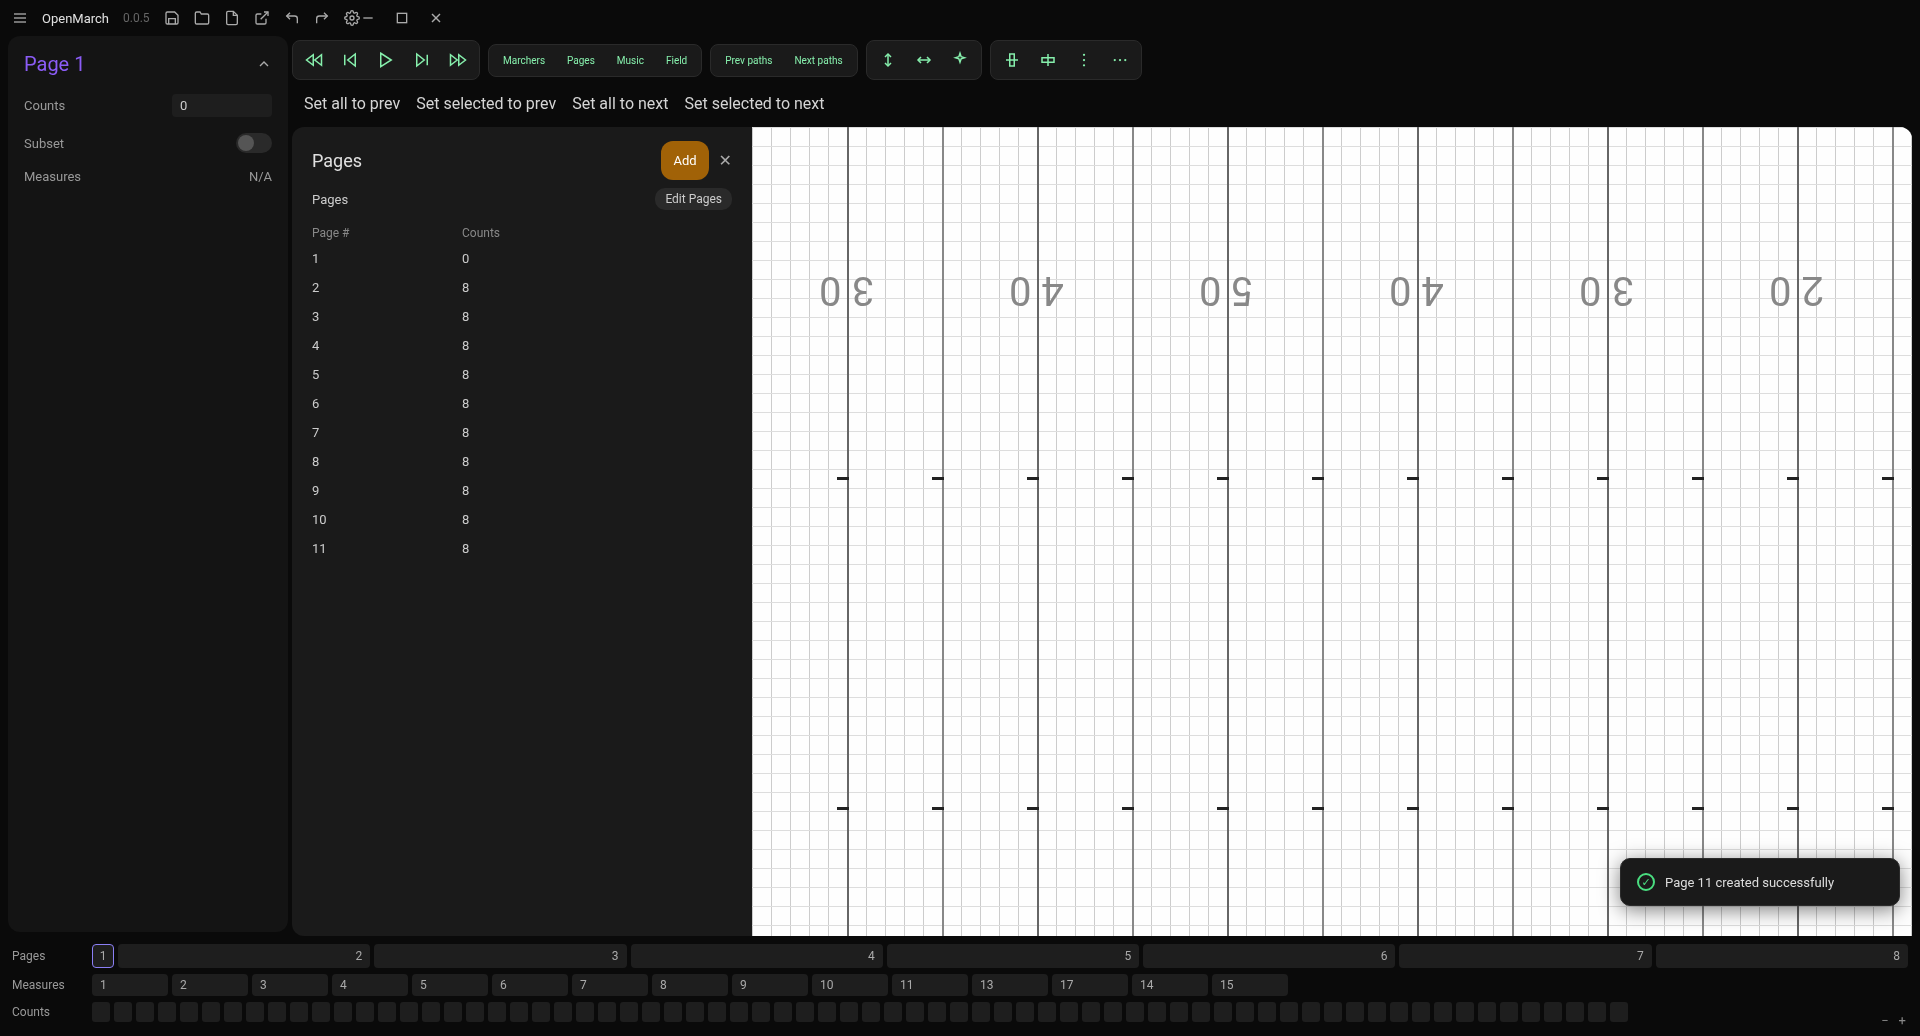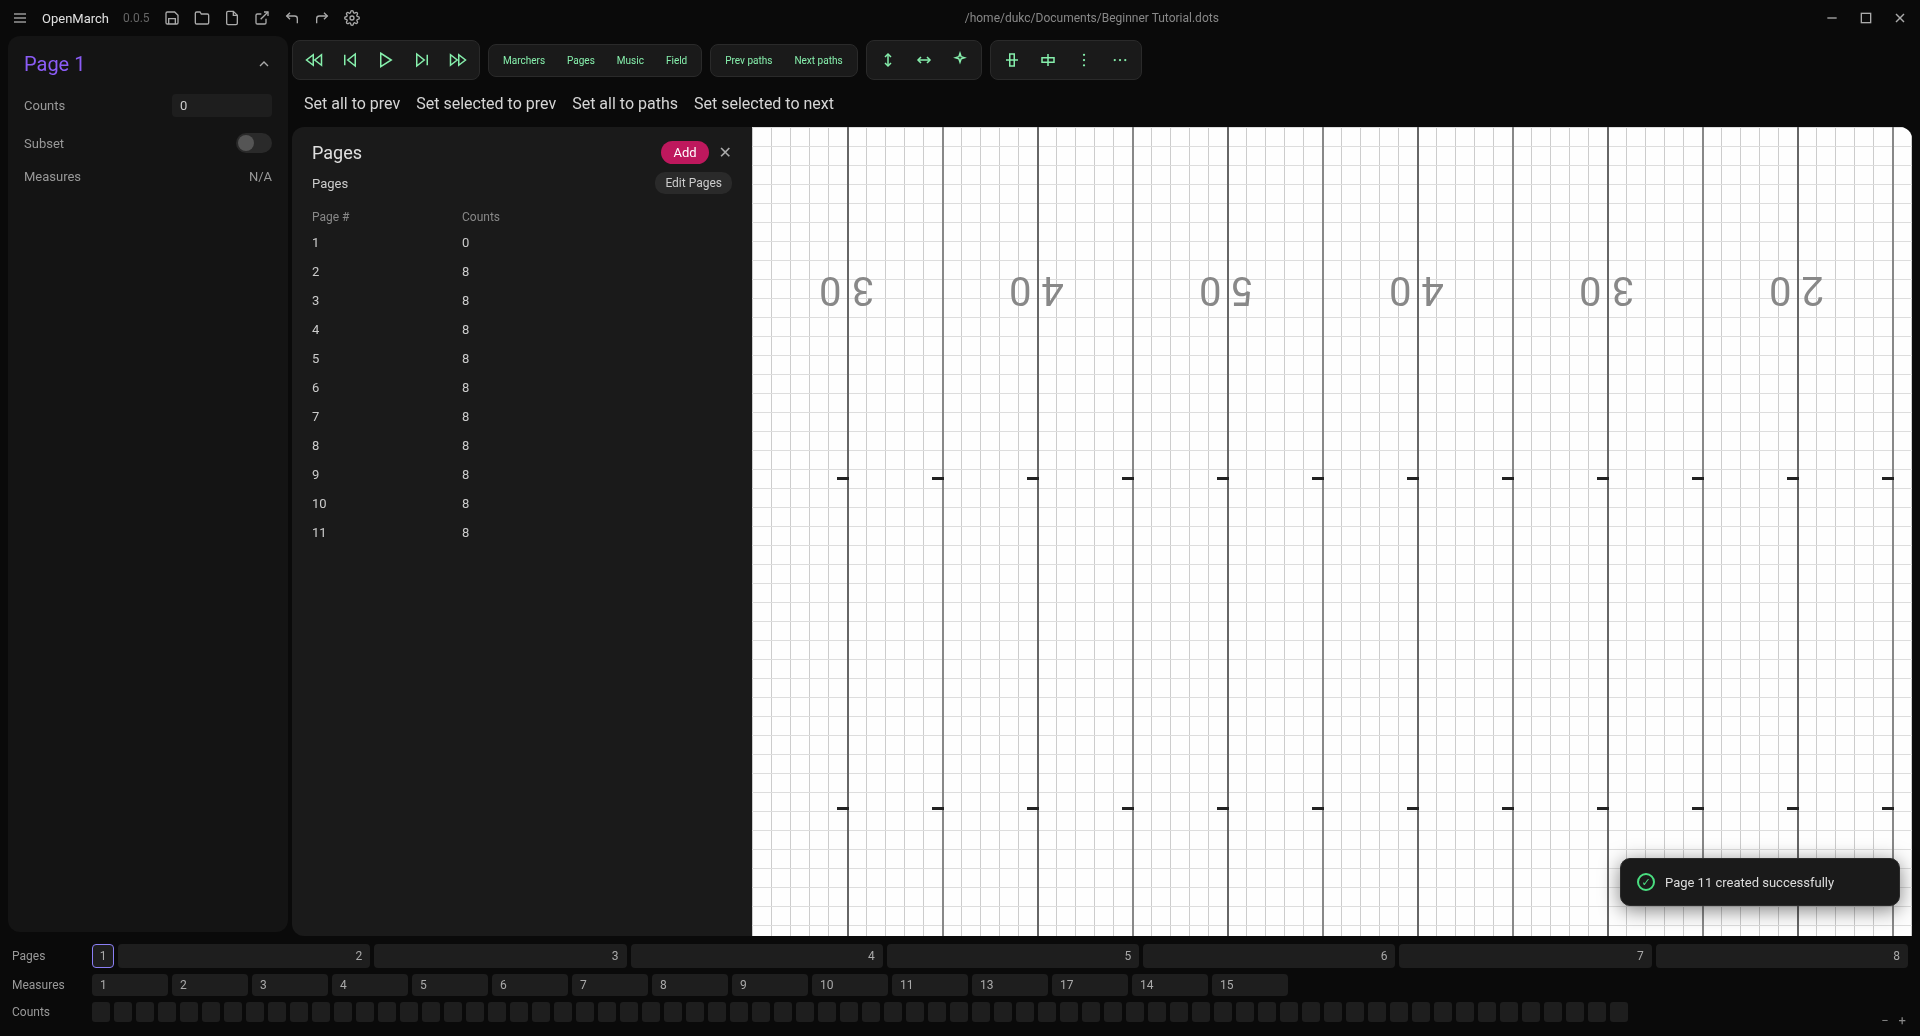--- a/index.html
+++ b/index.html
@@ -34,21 +34,21 @@
 .tool-btn svg { width: 18px; height: 18px; }
 .action-row { display: flex; gap: 16px; padding: 6px 12px 14px 12px; }
 .action-btn { color: #d5d5d5; cursor: pointer; font-size: 16px; }
 
 .workspace { flex: 1; display: flex; gap: 0; overflow: hidden; }
 
 .pages-panel { width: 460px; background: #1a1a1a; border-radius: 12px 0 0 12px; padding: 14px 20px; display: flex; flex-direction: column; }
 .pages-header { display: flex; justify-content: space-between; align-items: center; margin-bottom: 8px; }
 .pages-title { font-size: 18px; color: #e0e0e0; }
 .pages-header-right { display: flex; align-items: center; gap: 10px;}
-.add-btn { background: #be185d; color: #fff; padding: 4px 12px; border-radius: 12px; font-size: 13px; cursor: pointer; }
+.add-btn { background: #a16207; color: #fff; padding: 12px 12px; border-radius: 12px; font-size: 13px; cursor: pointer; }
 .close-btn { color: #aaa; cursor: pointer; font-size: 16px; }
 .pages-subhead { display: flex; justify-content: space-between; align-items: center; margin-bottom: 12px; color: #ccc; font-size: 13px; }
 .edit-pages-btn { background: #2a2a2a; padding: 4px 10px; border-radius: 10px; font-size: 12px; cursor: pointer; color: #ccc; }
 .pages-table-head { display: flex; color: #888; font-size: 12px; padding: 4px 0; }
 .pages-col1 { width: 150px; }
 .pages-col2 { flex: 1; }
 .pages-row { display: flex; padding: 7px 0; font-size: 13px; color: #ccc; }
 
 .field-view { flex: 1; background: #fefefe; position: relative; border-radius: 0 12px 0 0; overflow: hidden; }
 .field-grid { position: absolute; inset: 0; }
@@ -121,21 +121,20 @@
           <path d="M4 20v-7a4 4 0 0 1 4-4h12"></path>
         </svg>
       </span>
     <span class="tb-icon">
         <svg viewBox="0 0 24 24" fill="none" stroke="currentColor" stroke-width="2">
           <circle cx="12" cy="12" r="3"></circle>
           <path d="M19.4 15a1.65 1.65 0 0 0 .33 1.82l.06.06a2 2 0 0 1 0 2.83 2 2 0 0 1-2.83 0l-.06-.06a1.65 1.65 0 0 0-1.82-.33 1.65 1.65 0 0 0-1 1.51V21a2 2 0 0 1-4 0v-.09A1.65 1.65 0 0 0 9 19.4a1.65 1.65 0 0 0-1.82.33l-.06.06a2 2 0 0 1-2.83 0 2 2 0 0 1 0-2.83l.06-.06a1.65 1.65 0 0 0 .33-1.82 1.65 1.65 0 0 0-1.51-1H3a2 2 0 0 1 0-4h.09A1.65 1.65 0 0 0 4.6 9a1.65 1.65 0 0 0-.33-1.82l-.06-.06a2 2 0 0 1 0-2.83 2 2 0 0 1 2.83 0l.06.06a1.65 1.65 0 0 0 1.82.33H9a1.65 1.65 0 0 0 1-1.51V3a2 2 0 0 1 4 0v.09a1.65 1.65 0 0 0 1 1.51 1.65 1.65 0 0 0 1.82-.33l.06-.06a2 2 0 0 1 2.83 0 2 2 0 0 1 0 2.83l-.06.06a1.65 1.65 0 0 0-.33 1.82V9a1.65 1.65 0 0 0 1.51 1H21a2 2 0 0 1 0 4h-.09a1.65 1.65 0 0 0-1.51 1z"></path>
         </svg>
       </span>
   </div>
-  <div class="titlebar-center">/home/dukc/Documents/Beginner Tutorial.dots</div>
   <div class="titlebar-right">
     <span class="win-btn">
         <svg viewBox="0 0 24 24" stroke="currentColor" stroke-width="2">
           <line x1="5" y1="12" x2="19" y2="12"></line>
         </svg>
       </span>
     <span class="win-btn">
         <svg viewBox="0 0 24 24" fill="none" stroke="currentColor" stroke-width="2">
           <rect x="5" y="5" width="14" height="14"></rect>
         </svg>
@@ -264,21 +263,21 @@
               <circle cx="12" cy="12" r="1.5"></circle>
               <circle cx="19" cy="12" r="1.5"></circle>
             </svg>
           </span>
       </div>
     </div>
 
     <div class="action-row">
       <span class="action-btn">Set all to prev</span>
       <span class="action-btn">Set selected to prev</span>
-      <span class="action-btn">Set all to paths</span>
+      <span class="action-btn">Set all to next</span>
       <span class="action-btn">Set selected to next</span>
     </div>
 
     <div class="workspace">
 
       <div class="pages-panel">
         <div class="pages-header">
           <div class="pages-title">Pages</div>
           <div class="pages-header-right">
             <span class="add-btn">Add</span>

